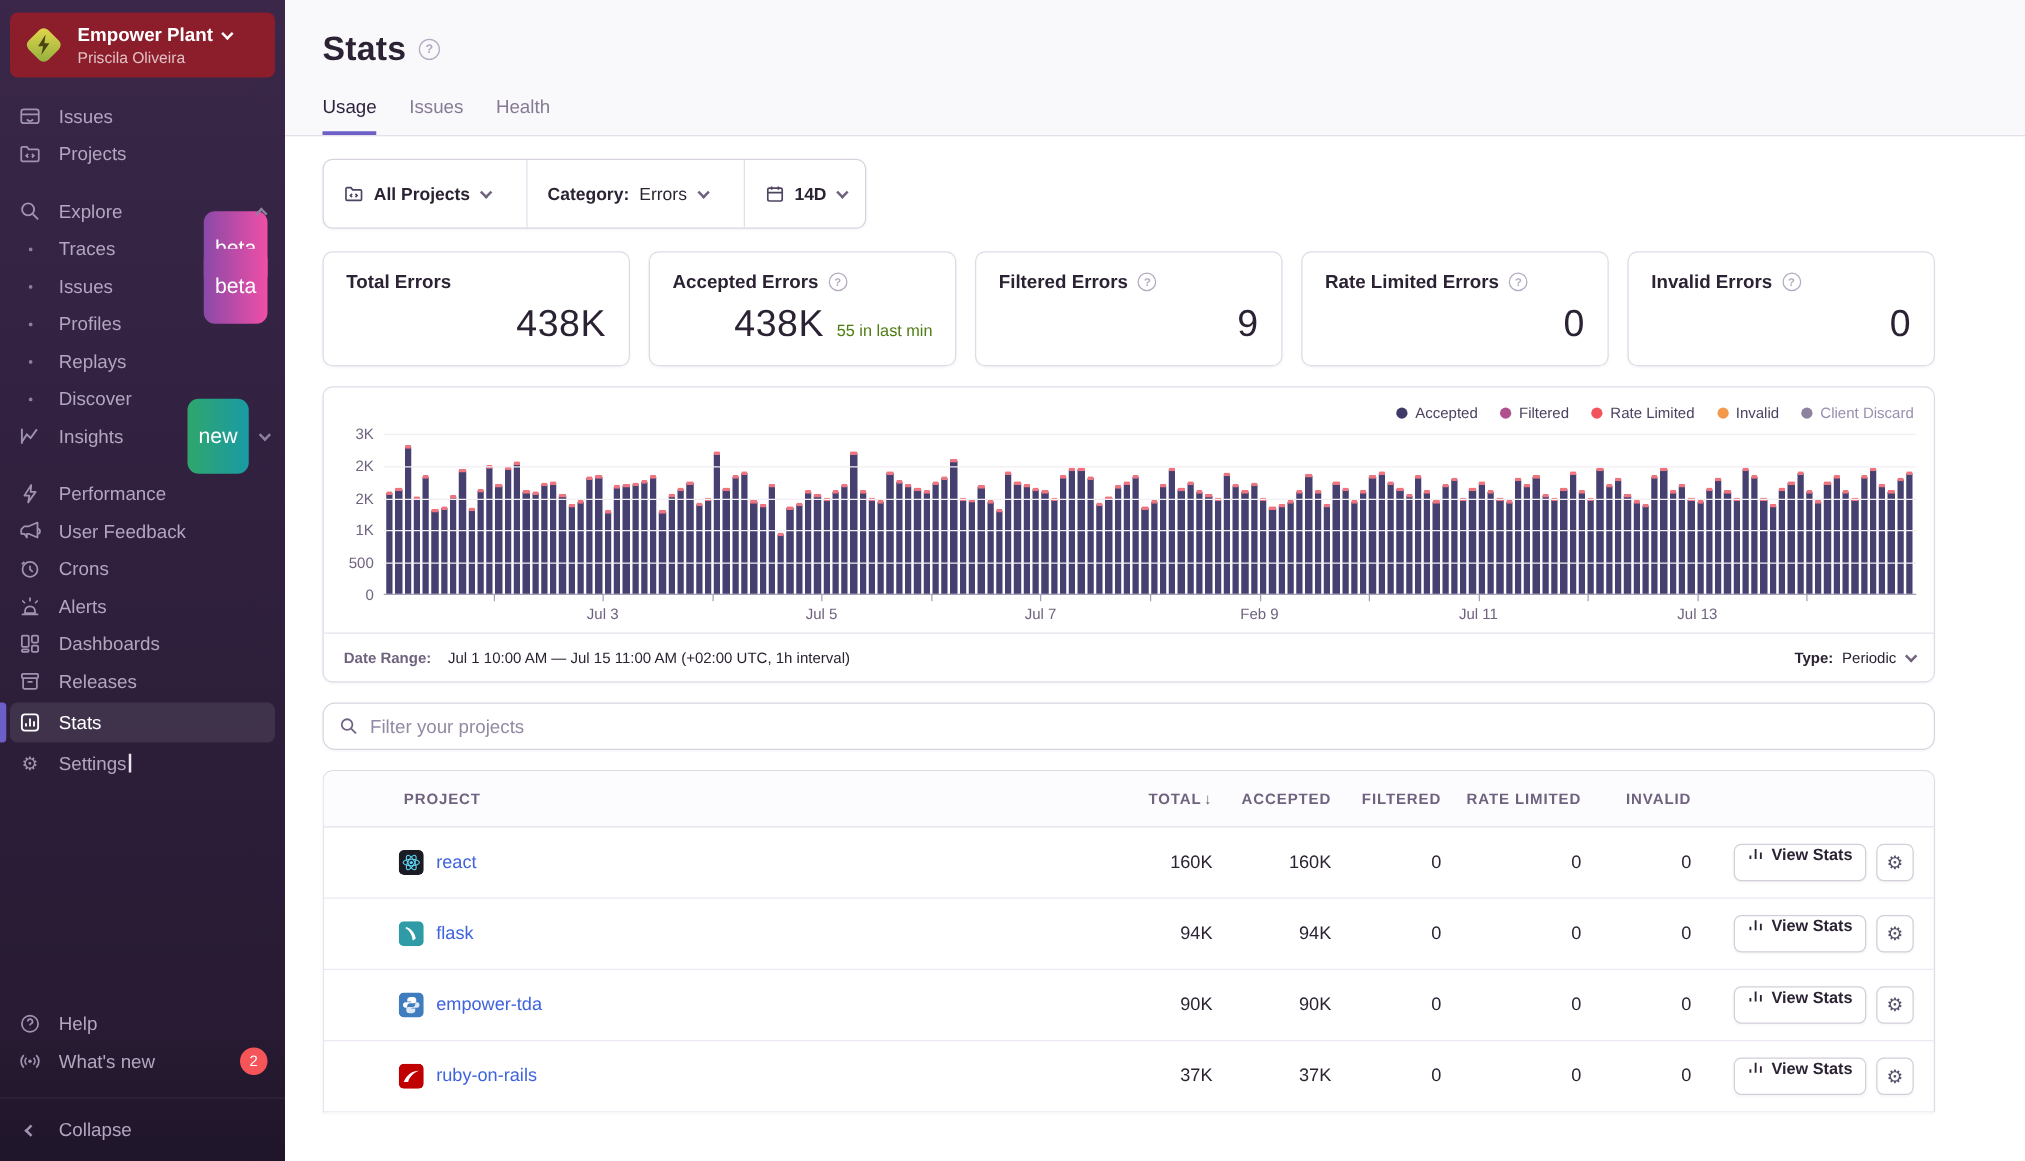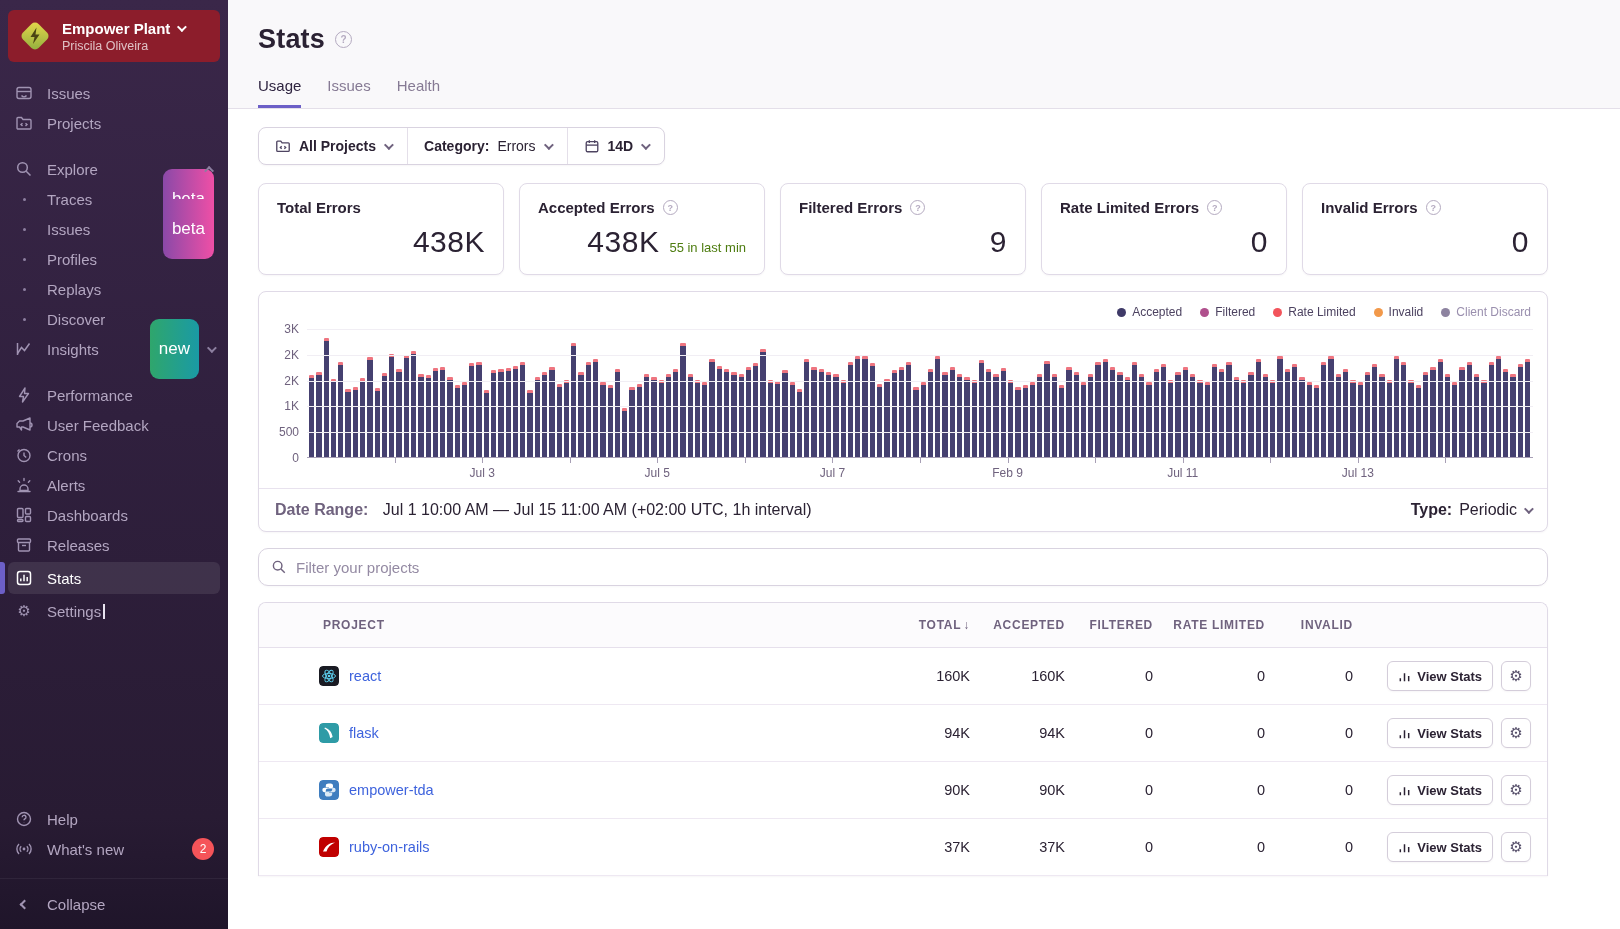--- a/index.html
+++ b/index.html
@@ -48,22 +48,22 @@
   .page-title { font-size:27px; font-weight:bold; color:#2b2233; letter-spacing:.2px; }
   .q-icon { width:17px; height:17px; border-radius:50%; border:1.5px solid #b4aac0; color:#b4aac0;
     display:inline-flex; align-items:center; justify-content:center; font-size:10px; font-weight:bold; }
   .q-icon::before { content:"?"; }
   .tabs { display:flex; gap:26px; margin-top:22px; }
   .tab { font-size:15px; color:#867a94; padding-bottom:11px; cursor:pointer; border-bottom:3px solid transparent; }
   .tab.active { color:#2f2440; border-bottom-color:#6C5FC7; }
 
   .content { padding:18px 72px 0 30px; }
 
-  .filter-bar { display:inline-flex; align-items:center; height:38px; border:1px solid #d9d3e0; border-radius:8px;
-    background:#fff; box-shadow:0 1px 2px rgba(43,34,51,.04); font-size:14px; }
+  .filter-bar { display:inline-flex; align-items:center; height:56px; border:1px solid #d9d3e0; border-radius:8px;
+    background:#fff; box-shadow:0 1px 2px rgba(43,34,51,.04); font-size:14px;gap:14px; }
   .filter-seg { display:flex; align-items:center; gap:8px; padding:0 16px; height:100%; cursor:pointer; color:#2b2233; }
   .filter-seg + .filter-seg { border-left:1px solid #e4dfe9; }
   .filter-seg .bold { font-weight:bold; }
   .filter-seg .chev { color:#6f627e; }
   .seg-icon { color:#4e4461; display:flex; }
 
   .cards { display:flex; gap:15px; margin-top:18px; }
   .card { flex:1; border:1px solid #e0dae7; border-radius:8px; background:#fff; padding:15px 18px; height:92px;
     box-shadow:0 1px 2px rgba(43,34,51,.04); }
   .card-title { font-size:15px; font-weight:bold; color:#2b2233; display:flex; align-items:center; gap:8px; }
@@ -82,21 +82,21 @@
   .ylabels { width:48px; position:relative; height:129px; flex:0 0 48px; }
   .ylabel { position:absolute; right:8px; font-size:12px; color:#6f627e; transform:translateY(-7px); }
   .plotarea { flex:1; position:relative; height:129px; border-bottom:1px solid #a79fb5; }
   .gridline { position:absolute; left:0; right:0; height:1px; background:#f1eef4; }
   .bars { position:absolute; left:2px; right:2px; top:0; bottom:0; display:flex; align-items:flex-end; gap:2px; }
   .bar { flex:1; background:#454070; border-top:3px solid #ee7580; border-radius:1px 1px 0 0; }
   .xaxis { position:relative; height:30px; margin-left:48px; margin-right:14px; }
   .xtick { position:absolute; top:0; width:1px; height:5px; background:#a79fb5; }
   .xlabel { position:absolute; top:8px; transform:translateX(-50%); font-size:12px; color:#6f627e; }
   .chart-footer { border-top:1px solid #e8e2ee; padding:12px 16px; display:flex; justify-content:space-between;
-    align-items:flex-end; font-size:16px; }
+    align-items:flex-end; font-size:12px; }
   .dr-label { font-weight:bold; color:#6f627e; margin-right:10px; }
   .dr-value { color:#2b2233; }
   .type-group { display:flex; align-items:center; gap:7px; cursor:pointer; }
   .type-label { font-weight:bold; }
   .type-group .chev { color:#6f627e; }
 
   .search-row { margin-top:16px; height:38px; border:1px solid #d9d3e0; border-radius:10px; background:#fff;
     display:flex; align-items:center; padding:0 12px; gap:9px; box-shadow:0 1px 2px rgba(43,34,51,.03); }
   .search-row input { border:none; outline:none; flex:1; font-size:15px; font-family:inherit; color:#2b2233; background:transparent; }
   .search-row input::placeholder { color:#948aa3; }
@@ -107,21 +107,21 @@
   .tgrid { display:grid; grid-template-columns:1fr 100px 95px 88px 112px 88px 172px; align-items:center; }
   .thead { padding:15px 16px; border-bottom:1px solid #e6e0ec; background:#fcfbfd; }
   .th { font-size:12px; font-weight:bold; color:#6f627e; letter-spacing:.06em; text-align:right; padding-right:6px; }
   .th.first { text-align:left; padding-right:0;margin-left:48px; }
   .th .sort-arrow { color:#6f627e; font-size:12px; margin-left:2px; }
   .trow { padding:12px 16px; border-bottom:1px solid #eee8f2; height:57px; }
   .proj-cell { display:flex; align-items:center; gap:10px;padding-left:44px; }
   .proj-link { color:#3E63DD; font-size:14.5px; text-decoration:none; cursor:pointer; }
   .num-cell { text-align:right; font-size:14.5px; color:#2b2233; padding-right:6px; }
   .actions-cell { display:flex; justify-content:flex-end; align-items:center; gap:8px; }
-  .btn { display:inline-flex; align-items:center; gap:6px; height:30px; padding:0 10px; border:1px solid #d4cdda;
+  .btn { display:inline-flex; gap:6px; height:30px; padding:0 10px; border:1px solid #d4cdda;
     border-radius:6px; background:#fff; font-size:13px; font-weight:bold; color:#2b2233; cursor:pointer;
     box-shadow:0 1px 2px rgba(43,34,51,.04); font-family:inherit; }
   .gear-btn { width:30px; height:30px; display:inline-flex; align-items:center; justify-content:center;
     border:1px solid #d4cdda; border-radius:6px; background:#fff; color:#57506b; font-size:15px; cursor:pointer;
     box-shadow:0 1px 2px rgba(43,34,51,.04); }
   .plat-icon { width:20px; height:20px; border-radius:4px; flex:0 0 20px; }
   svg { display:block; }
 </style>
 </head>
 <body>

